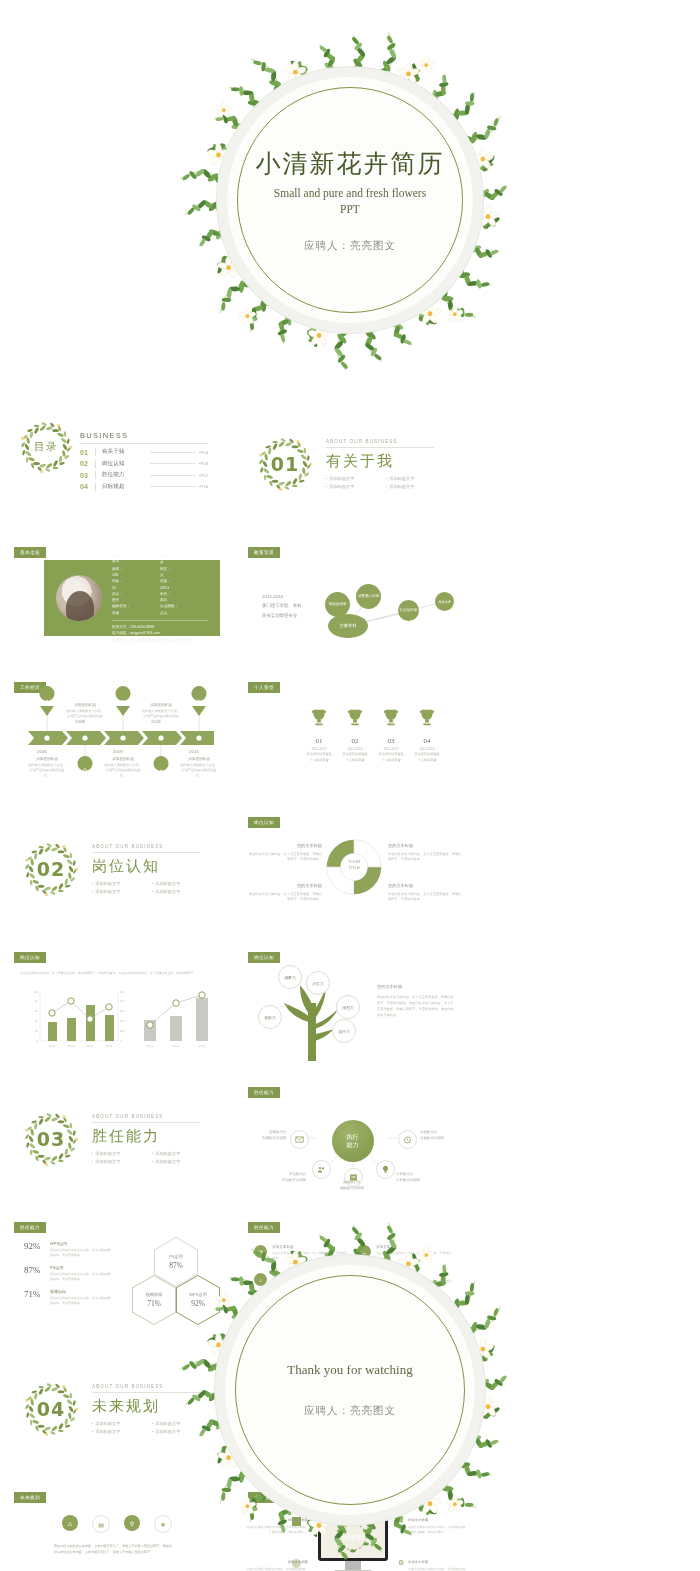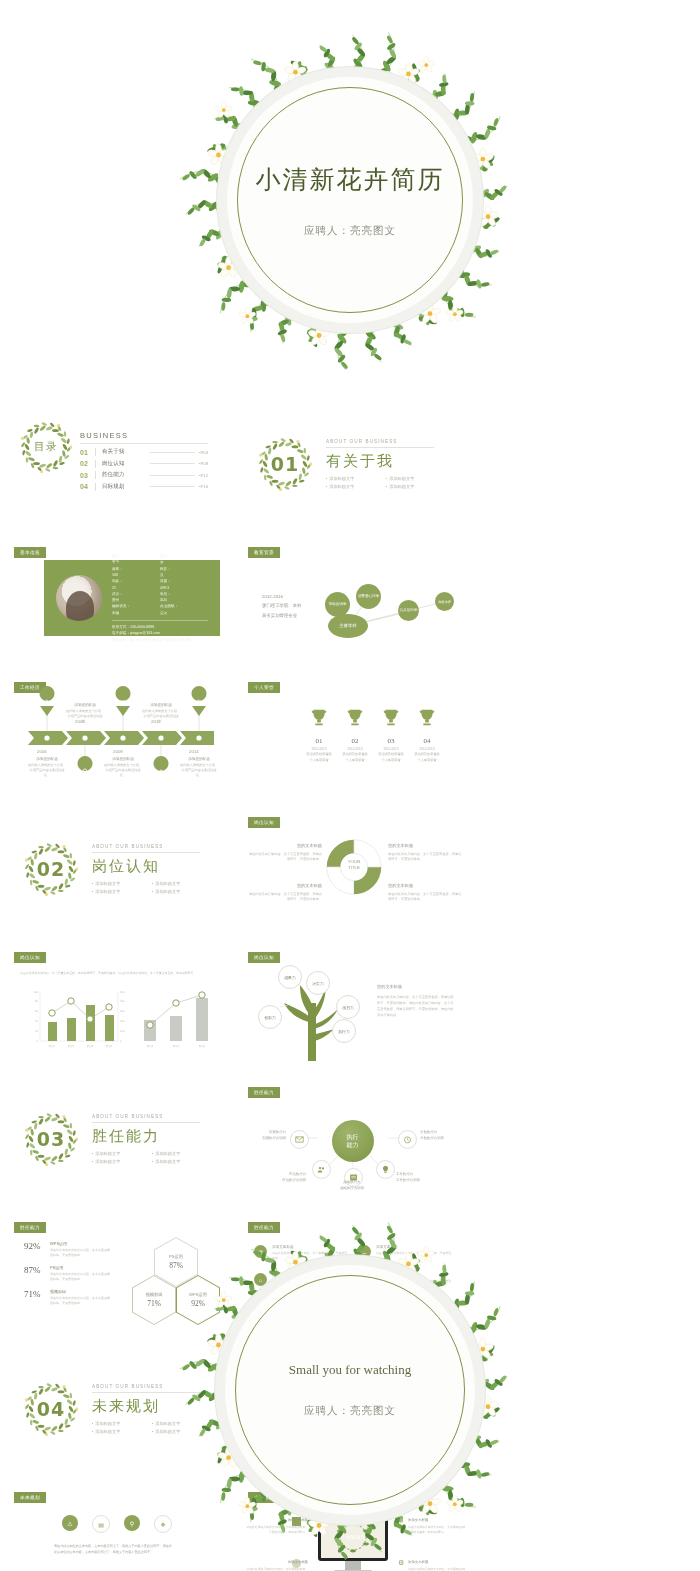--- a/index.html
+++ b/index.html
@@ -487,20 +487,24 @@
           <ellipse cx="0" cy="0" rx="5.2" ry="2.302857142857143" fill="#74a64e" transform="translate(314.1532745328301,165.6678385118495) rotate(312.8754935415699)"></ellipse>
           <ellipse cx="0" cy="0" rx="4.75" ry="2.1035714285714286" fill="#4e8036" transform="translate(318.55833852428736,162.4076891477323) rotate(396.8754935415699)"></ellipse>
           <ellipse cx="0" cy="0" rx="4.300000000000001" ry="1.9042857142857144" fill="#8bb86a" transform="translate(322.96340251574463,159.1475397836151) rotate(312.8754935415699)"></ellipse>
           <ellipse cx="0" cy="0" rx="5.6000000000000005" ry="2.4800000000000004" fill="#74a64e" transform="translate(288.9074612354862,165.30791490578562) rotate(424.8754935415699)"></ellipse>
           <ellipse cx="0" cy="0" rx="4.8999999999999995" ry="2.17" fill="#8bb86a" transform="translate(291.8061685384227,152.9044653201673) rotate(284.8754935415699)"></ellipse>
         </g>
       </svg>
     <div class="cover-inner">
       <div class="cover-ring"></div>
       <div class="cover-title">小清新花卉简历</div>
+      <div class="cover-sub">
+        <div>Small and pure and fresh flowers</div>
+        <div>PPT</div>
+      </div>
       <div class="cover-author">应聘人：亮亮图文</div>
     </div>
   </div>
 
   <div class="grid">
 
     <div class="slide">
       <div class="toc-wrap">
         <div class="toc-badge">
           <svg viewBox="0 0 52 52" width="52" height="52">
@@ -1716,18 +1720,18 @@
           <ellipse cx="0" cy="0" rx="5.65" ry="2.5021428571428572" fill="#5f9340" transform="translate(309.45783204210886,166.08891999119544) rotate(396.8754935415699)"></ellipse>
           <ellipse cx="0" cy="0" rx="5.2" ry="2.302857142857143" fill="#74a64e" transform="translate(314.1532745328301,165.6678385118495) rotate(312.8754935415699)"></ellipse>
           <ellipse cx="0" cy="0" rx="4.75" ry="2.1035714285714286" fill="#4e8036" transform="translate(318.55833852428736,162.4076891477323) rotate(396.8754935415699)"></ellipse>
           <ellipse cx="0" cy="0" rx="4.300000000000001" ry="1.9042857142857144" fill="#8bb86a" transform="translate(322.96340251574463,159.1475397836151) rotate(312.8754935415699)"></ellipse>
           <ellipse cx="0" cy="0" rx="5.6000000000000005" ry="2.4800000000000004" fill="#74a64e" transform="translate(288.9074612354862,165.30791490578562) rotate(424.8754935415699)"></ellipse>
           <ellipse cx="0" cy="0" rx="4.8999999999999995" ry="2.17" fill="#8bb86a" transform="translate(291.8061685384227,152.9044653201673) rotate(284.8754935415699)"></ellipse>
         </g>
       </svg>
     <div class="cover-inner" style="width:250px;height:250px;">
       <div class="cover-ring" style="width:228px;height:228px;"></div>
-      <div class="end-sub">Small you for watching</div>
+      <div class="end-sub">Thank you for watching</div>
       <div class="end-author">应聘人：亮亮图文</div>
     </div>
   </div>
 
 </div>
 
 </body></html>

